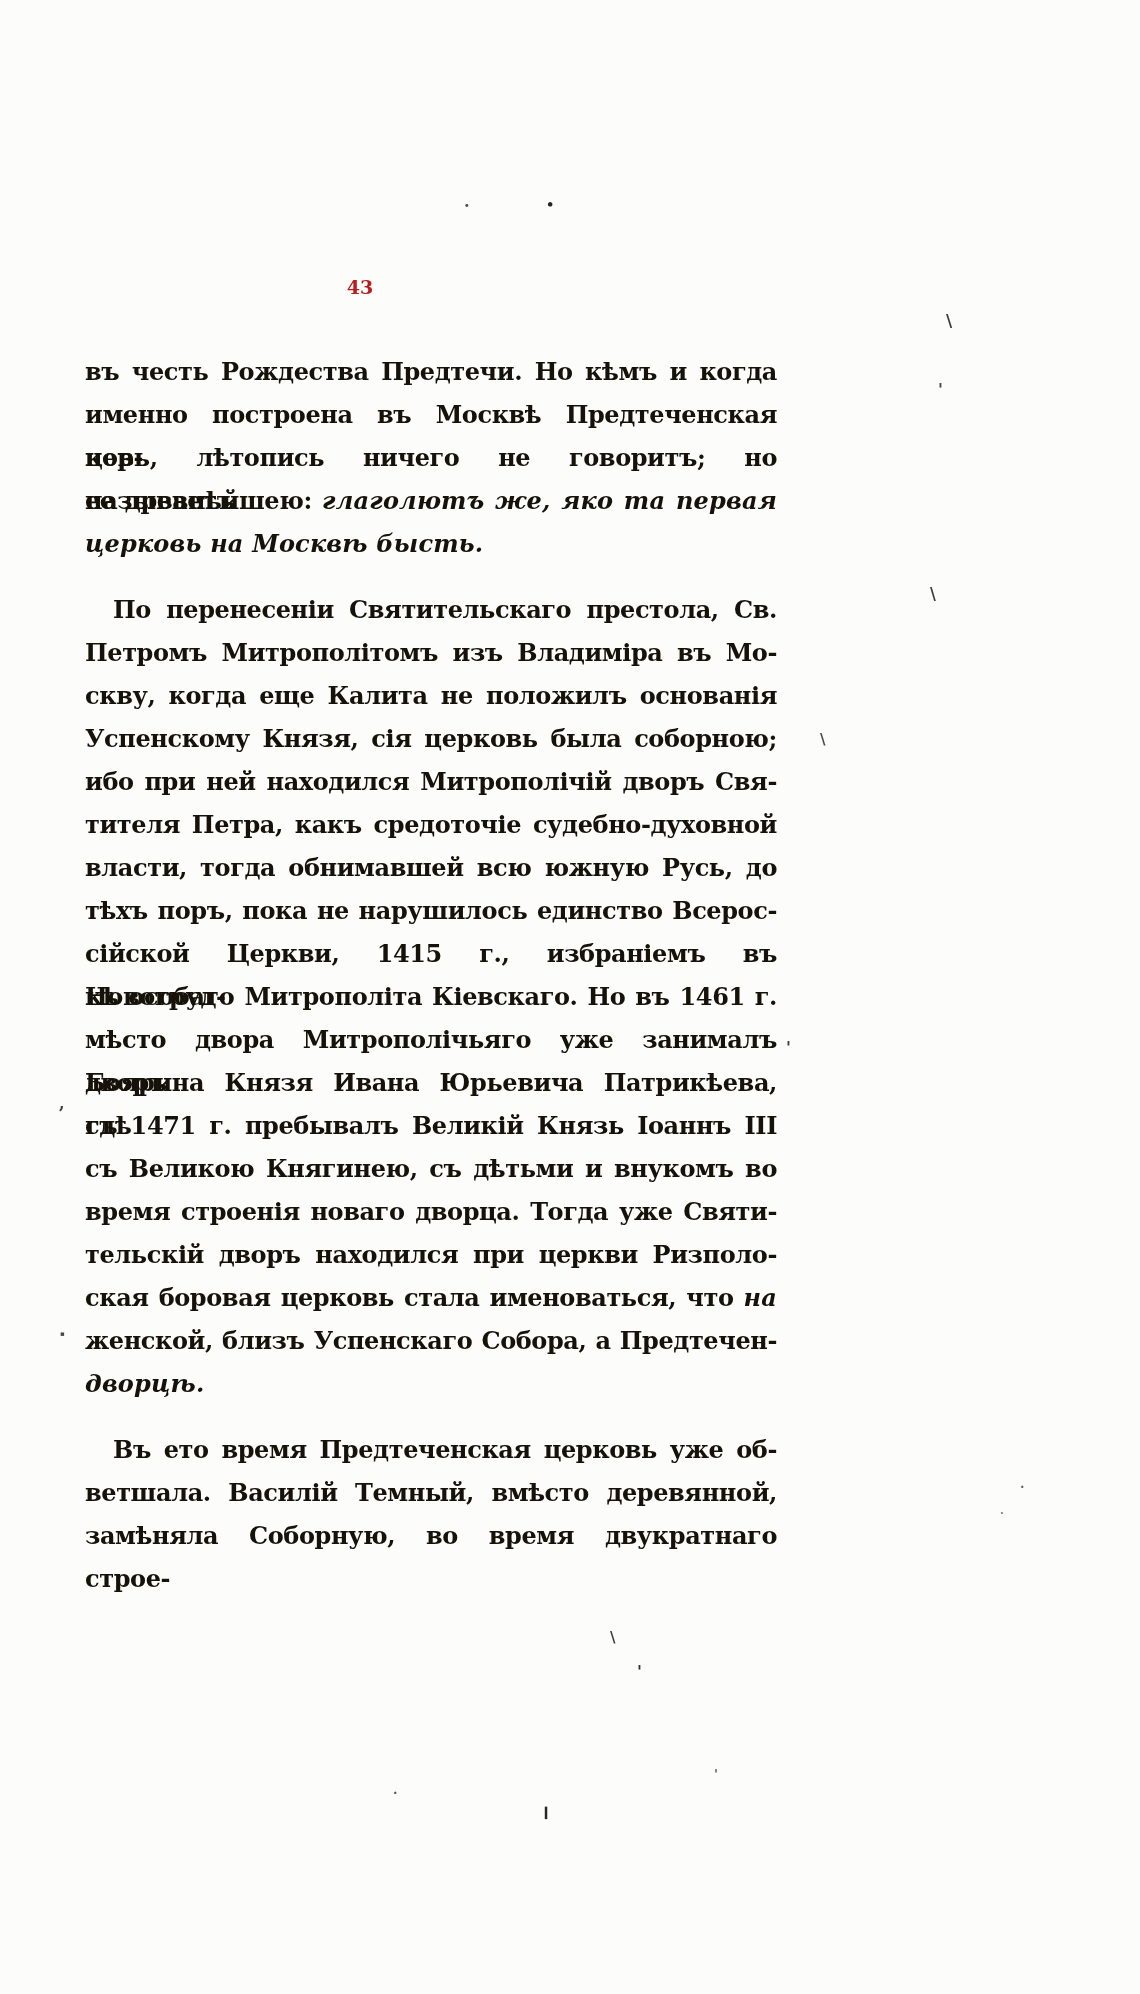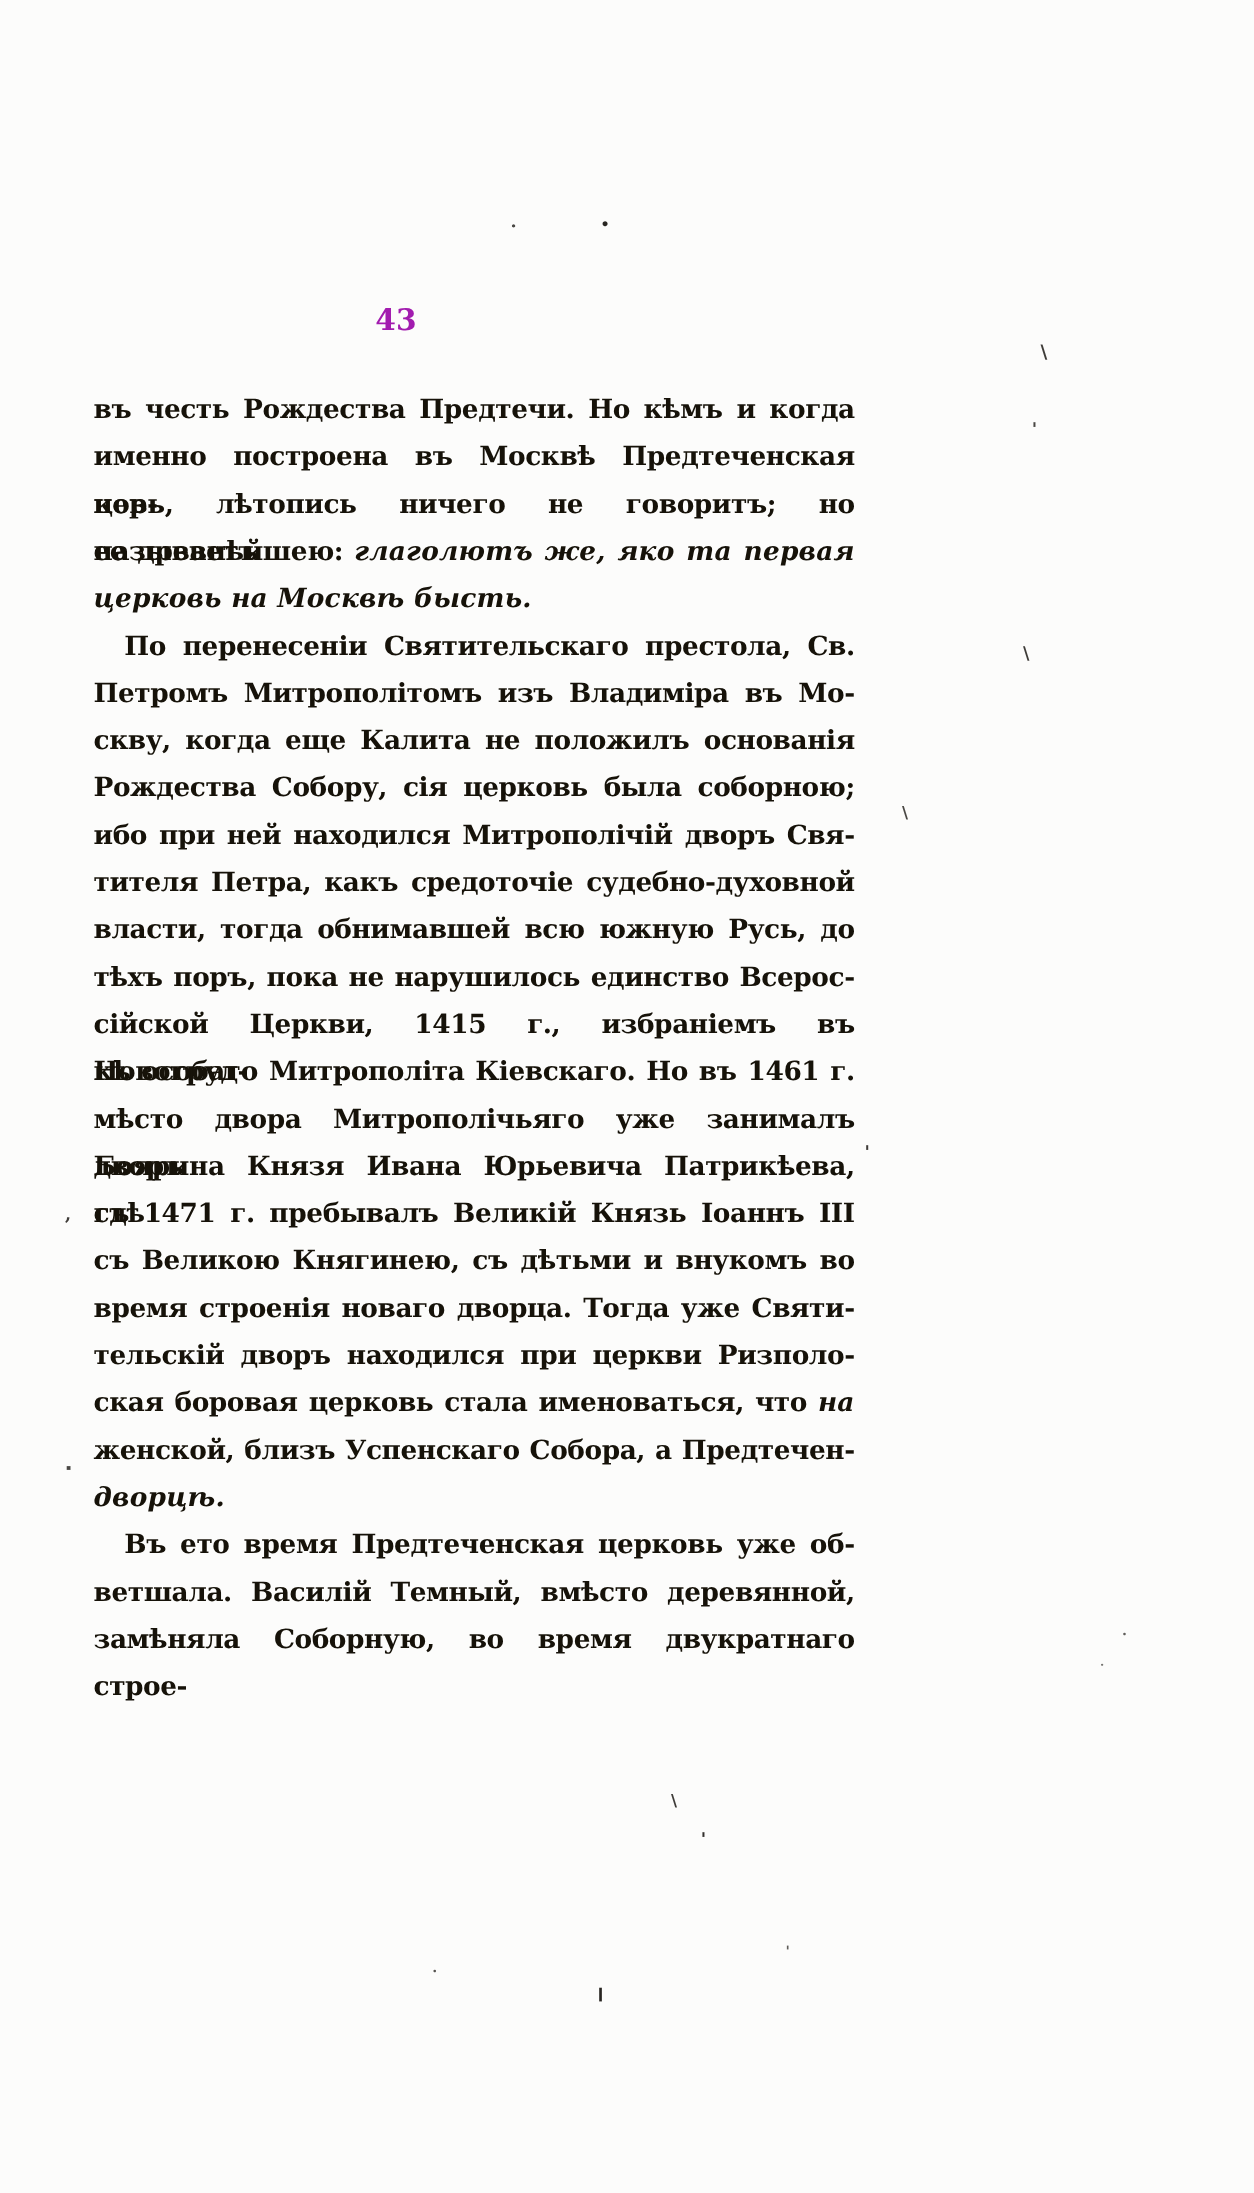--- a/index.html
+++ b/index.html
@@ -10,34 +10,34 @@
     position: relative;
     overflow: hidden;
     font-family: "DejaVu Serif", serif;
   }
   .page-number {
     position: absolute;
     top: 276px; left: 320px; width: 80px;
     text-align: center;
     font-family: "DejaVu Serif", serif;
     font-weight: 700;
-    font-size: 27px;
-    color: #a21caf;
+    font-size: 19px;
+    color: #b91c1c;
   }
   .text-column {
     position: absolute;
     left: 85px; top: 350px; width: 692px;
     font-family: "DejaVu Serif", serif;
     font-weight: 700;
     font-size: 24px;
     letter-spacing: -0.4px;
     color: #161209;
   }
   .paragraph { margin: 0; }
-  .paragraph + .paragraph { }
+  .paragraph + .paragraph { margin-top: 23px; }
   .line {
     height: 43px;
     line-height: 43px;
     text-align: justify;
     text-align-last: justify;
   }
   .line.no-just { text-align-last: left; }
   .line.indent { text-indent: 28px; }
   .line em { font-style: italic; font-weight: 700; letter-spacing: 0.2px; }
   .artifact {
@@ -60,21 +60,21 @@
       <div class="line"><span>въ честь Рождества Предтечи. Но кѣмъ и когда</span></div>
       <div class="line"><span>именно построена въ Москвѣ Предтеченская цер-</span></div>
       <div class="line"><span>ковь, лѣтопись ничего не говоритъ; но называетъ</span></div>
       <div class="line"><span>ее древнѣйшею: </span><em>глаголютъ же, яко та первая</em></div>
       <div class="line no-just"><em>церковь на Москвѣ бысть.</em></div>
     </div>
     <div class="paragraph">
       <div class="line indent"><span>По перенесеніи Святительскаго престола, Св.</span></div>
       <div class="line"><span>Петромъ Митрополітомъ изъ Владиміра въ Мо-</span></div>
       <div class="line"><span>скву, когда еще Калита не положилъ основанія</span></div>
-      <div class="line"><span>Рождества Собору, сія церковь была соборною;</span></div>
+      <div class="line"><span>Успенскому Князя, сія церковь была соборною;</span></div>
       <div class="line"><span>ибо при ней находился Митрополічій дворъ Свя-</span></div>
       <div class="line"><span>тителя Петра, какъ средоточіе судебно-духовной</span></div>
       <div class="line"><span>власти, тогда обнимавшей всю южную Русь, до</span></div>
       <div class="line"><span>тѣхъ поръ, пока не нарушилось единство Всерос-</span></div>
       <div class="line"><span>сійской Церкви, 1415 г., избраніемъ въ Новогруд-</span></div>
       <div class="line"><span>кѣ особаго Митрополіта Кіевскаго. Но въ 1461 г.</span></div>
       <div class="line"><span>мѣсто двора Митрополічьяго уже занималъ дворъ</span></div>
       <div class="line"><span>Боярина Князя Ивана Юрьевича Патрикѣева, гдѣ</span></div>
       <div class="line"><span>съ 1471 г. пребывалъ Великій Князь Іоаннъ III</span></div>
       <div class="line"><span>съ Великою Княгинею, съ дѣтьми и внукомъ во</span></div>

